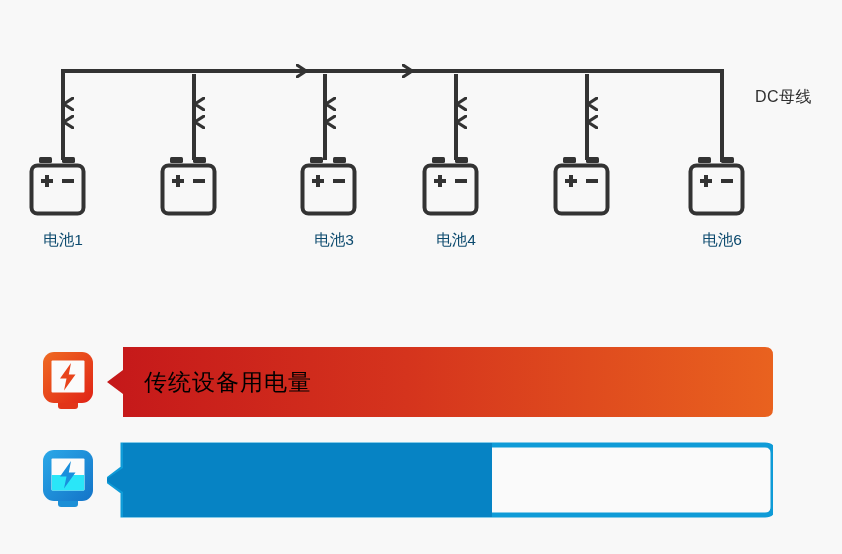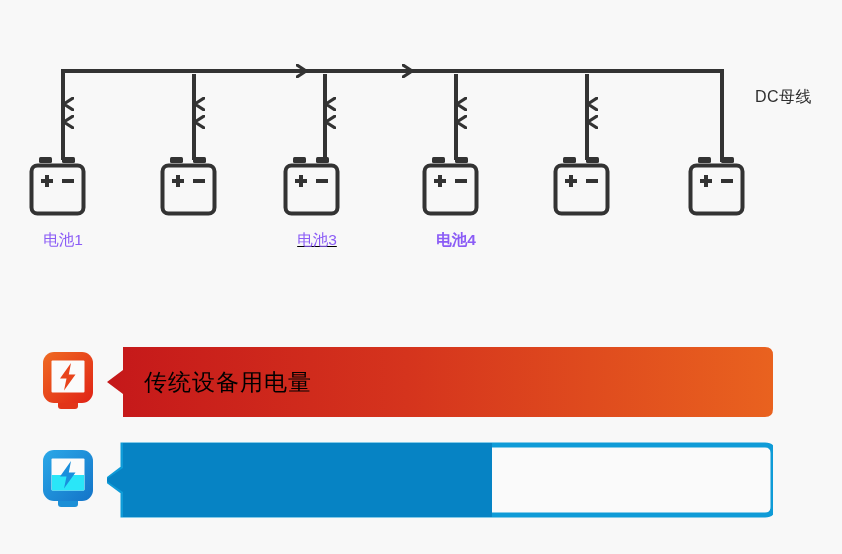--- a/index.html
+++ b/index.html
@@ -49,21 +49,21 @@
   }
   .battery-cell {
     position: absolute;
     top: 0;
     width: 90px;
     text-align: center;
   }
   .battery-label {
     margin-top: 9px;
     font-size: 15.5px;
-    color: #8b5cf6;
+    color: #0c4a6e;
     white-space: nowrap;
   }
 
   
   #bars {
     position: absolute;
     left: 0;
     top: 330px;
     width: 842px;
     height: 200px;
@@ -182,32 +182,32 @@
     <div class="battery-cell" style="left:149px;">
       <svg width="90" height="62" viewBox="0 0 90 62">
         <rect x="21" y="2" width="13" height="6" rx="1.5" fill="#333333"></rect>
         <rect x="44" y="2" width="13" height="6" rx="1.5" fill="#333333"></rect>
         <rect x="13.5" y="10.5" width="52" height="48" rx="6" ry="6" fill="none" stroke="#333333" stroke-width="4"></rect>
         <path d="M23,26 L35,26 M29,20 L29,32" stroke="#333333" stroke-width="4"></path>
         <path d="M44,26 L56,26" stroke="#333333" stroke-width="4"></path>
       </svg>
     </div>
 
-    <div class="battery-cell" style="left:272px;text-decoration:underline;">
+    <div class="battery-cell" style="left:289px;">
       <svg width="90" height="62" viewBox="0 0 90 62">
         <rect x="21" y="2" width="13" height="6" rx="1.5" fill="#333333"></rect>
         <rect x="44" y="2" width="13" height="6" rx="1.5" fill="#333333"></rect>
         <rect x="13.5" y="10.5" width="52" height="48" rx="6" ry="6" fill="none" stroke="#333333" stroke-width="4"></rect>
         <path d="M23,26 L35,26 M29,20 L29,32" stroke="#333333" stroke-width="4"></path>
         <path d="M44,26 L56,26" stroke="#333333" stroke-width="4"></path>
       </svg>
       <div class="battery-label">电池3</div>
     </div>
 
-    <div class="battery-cell" style="left:411px;font-weight:bold;">
+    <div class="battery-cell" style="left:411px;">
       <svg width="90" height="62" viewBox="0 0 90 62">
         <rect x="21" y="2" width="13" height="6" rx="1.5" fill="#333333"></rect>
         <rect x="44" y="2" width="13" height="6" rx="1.5" fill="#333333"></rect>
         <rect x="13.5" y="10.5" width="52" height="48" rx="6" ry="6" fill="none" stroke="#333333" stroke-width="4"></rect>
         <path d="M23,26 L35,26 M29,20 L29,32" stroke="#333333" stroke-width="4"></path>
         <path d="M44,26 L56,26" stroke="#333333" stroke-width="4"></path>
       </svg>
       <div class="battery-label">电池4</div>
     </div>
 
@@ -222,20 +222,21 @@
     </div>
 
     <div class="battery-cell" style="left:677px;">
       <svg width="90" height="62" viewBox="0 0 90 62">
         <rect x="21" y="2" width="13" height="6" rx="1.5" fill="#333333"></rect>
         <rect x="44" y="2" width="13" height="6" rx="1.5" fill="#333333"></rect>
         <rect x="13.5" y="10.5" width="52" height="48" rx="6" ry="6" fill="none" stroke="#333333" stroke-width="4"></rect>
         <path d="M23,26 L35,26 M29,20 L29,32" stroke="#333333" stroke-width="4"></path>
         <path d="M44,26 L56,26" stroke="#333333" stroke-width="4"></path>
       </svg>
+      <div class="battery-label">电池6</div>
     </div>
   </div>
 
   <div id="bars">
 
     <div class="bar-row traditional">
       <svg class="bar-icon" viewBox="0 0 56 62">
         <defs>
           <linearGradient id="redIconGrad" x1="0" y1="0" x2="1" y2="1">
             <stop offset="0%" stop-color="#ef6b22"></stop>

